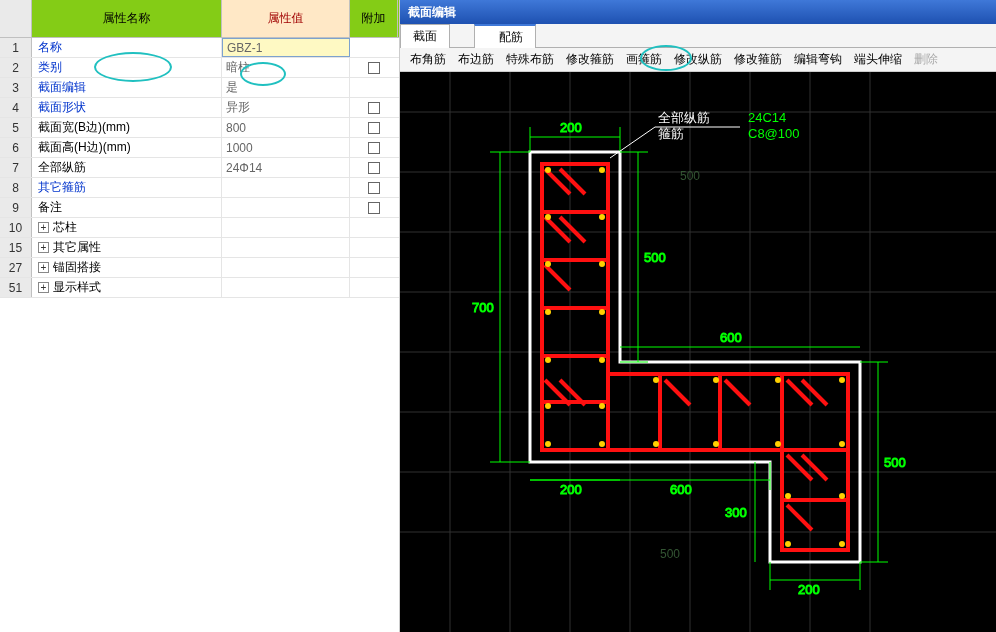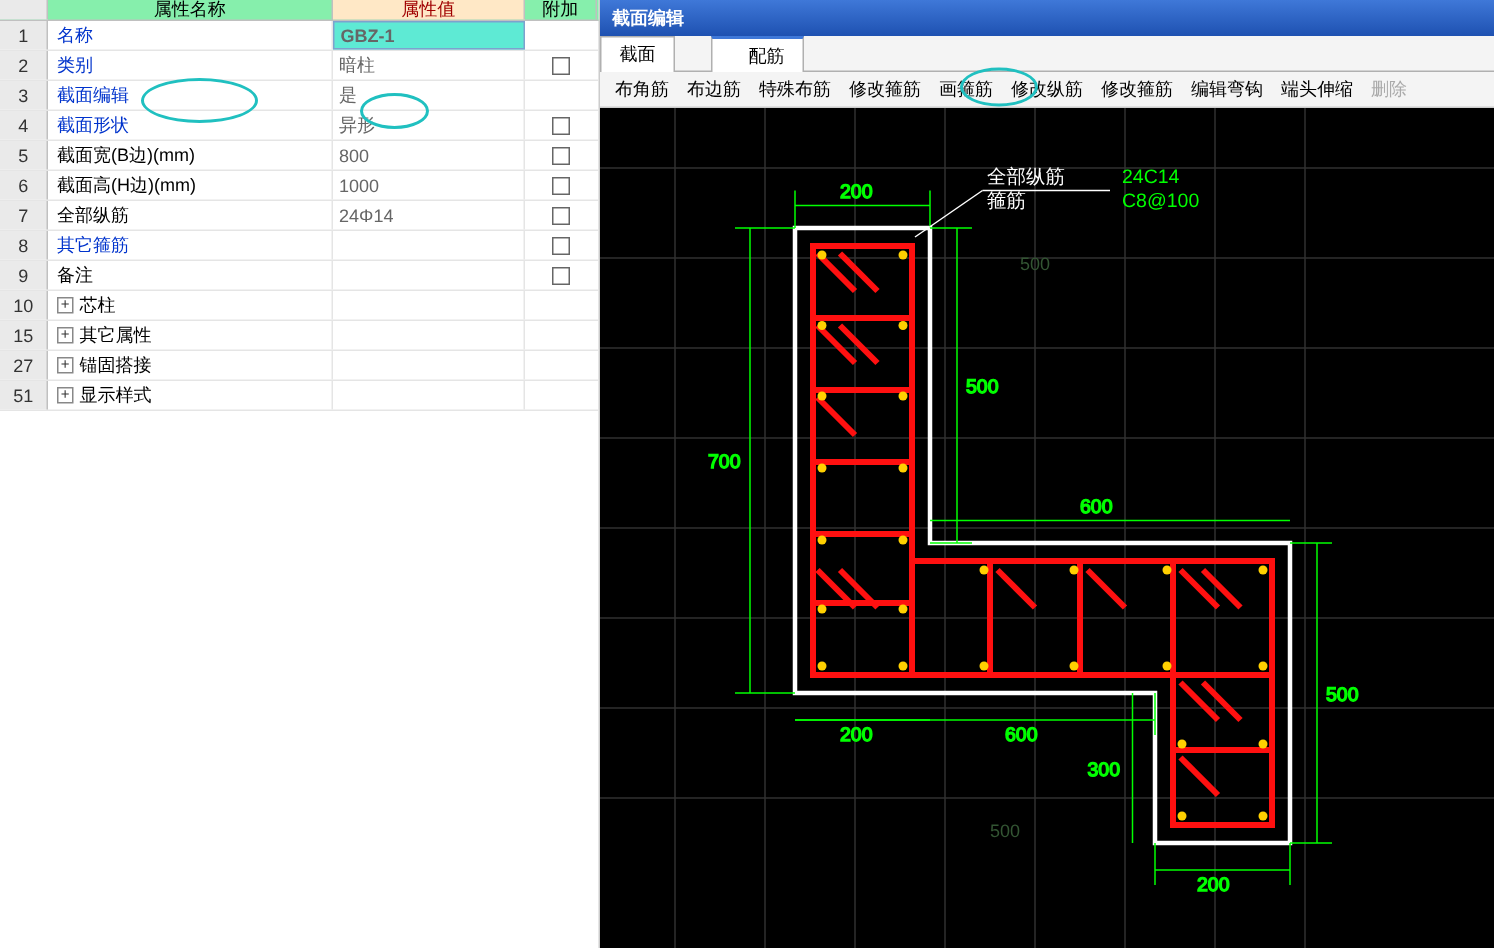--- a/index.html
+++ b/index.html
@@ -2,34 +2,34 @@
 <html><head>
 <meta charset="utf-8">
 <style>
   * { box-sizing: border-box; margin: 0; padding: 0; }
   body { font-family: "Microsoft YaHei", sans-serif; font-size: 12px; background: #fff; width: 996px; height: 632px; overflow: hidden; position: relative; }
   .layout { display: flex; width: 996px; height: 632px; }
   .left-panel { width: 400px; height: 632px; border-right: 1px solid #ccc; background: #fff; }
   .right-panel { width: 596px; height: 632px; display: flex; flex-direction: column; }
 
   
-  .prop-header { display: flex; background: #86efac; border-bottom: 1px solid #c0c0c0; height: 14px; }
+  .prop-header { display: flex; background: #84cc16; border-bottom: 1px solid #c0c0c0; height: 38px; }
   .prop-header div { border-right: 1px solid #c0c0c0; display: flex; align-items: center; justify-content: center; font-weight: normal; }
   .col-num { width: 32px; background: #eaeaea; }
   .col-name { width: 190px; }
   .col-val  { width: 128px; background:#ffe8c6; color:#a00000; }
   .col-ext  { width: 48px; }
 
   .prop-row { display: flex; height: 20px; border-bottom: 1px solid #e5e5e5; }
   .prop-row .num { width: 32px; background:#eaeaea; border-right:1px solid #c0c0c0; display:flex;align-items:center;justify-content:center; color:#333; }
   .prop-row .name { width: 190px; border-right:1px solid #e5e5e5; padding-left: 6px; display:flex;align-items:center; }
   .prop-row .val  { width: 128px; border-right:1px solid #e5e5e5; padding-left: 4px; display:flex;align-items:center; color:#666; }
   .prop-row .ext  { width: 48px; display:flex;align-items:center;justify-content:center; }
   .blue-text { color: #0033cc; }
-  .sel-row .val { background:#5eead4; border:1px solid #7da2ce;font-weight:bold; }
+  .sel-row .val { background:#fef9c3; border:1px solid #7da2ce; }
   .expand-box { display:inline-block;width:11px;height:11px;border:1px solid #888;margin-right:4px;text-align:center;line-height:9px;font-size:10px;background:#fff;color:#333; }
   .chk { width:12px;height:12px;border:1px solid #666;background:#fff;display:inline-block; }
   .circle1 { position:absolute; left:94px; top:52px; width:78px; height:30px; border:2px solid #20c0c0; border-radius:50%; pointer-events:none; }
   .circle2 { position:absolute; left:240px; top:62px; width:46px; height:24px; border:2px solid #20c0c0; border-radius:50%; pointer-events:none; }
   .left-wrap { position: relative; }
 
   
   .title-bar { height:24px; background: linear-gradient(#3f78d8,#1e51b1); color:#fff; font-weight:bold; padding-left:8px; display:flex;align-items:center; }
   .tab-row { height:24px; display:flex; background:#f4f4f4; border-bottom:1px solid #b0b0b0;gap:25px; }
   .tab { padding:0 12px; border:1px solid #b0b0b0; border-bottom:none; margin-right:-1px; background:#fff; display:flex;align-items:center; height:24px; cursor:pointer; }

